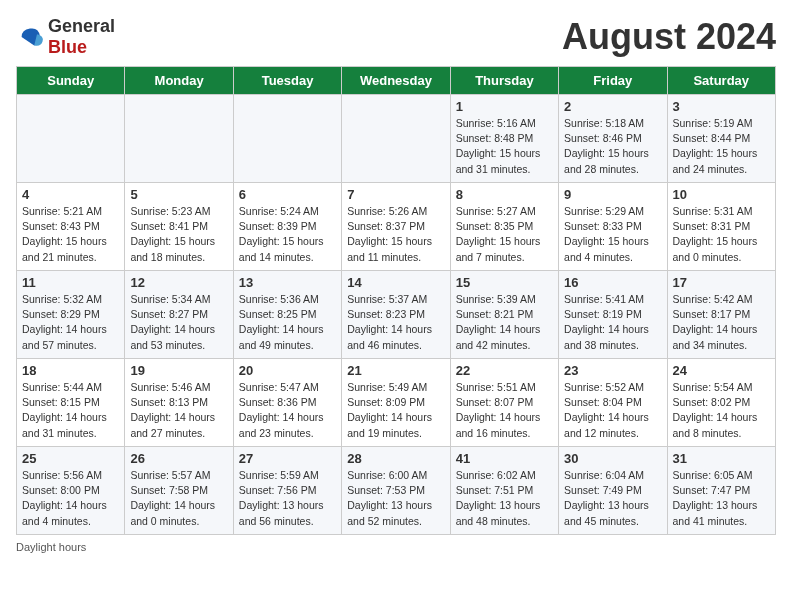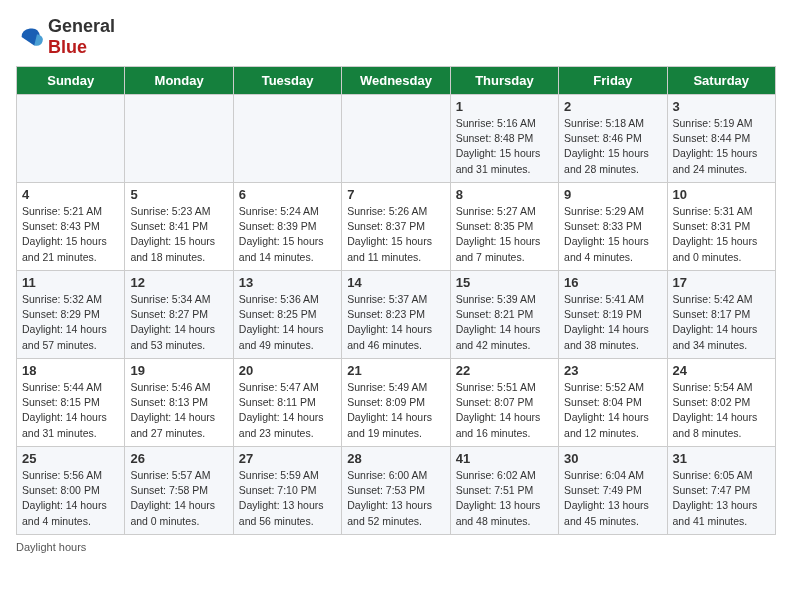--- a/index.html
+++ b/index.html
@@ -99,20 +99,21 @@
     <svg class="logo-icon" viewBox="0 0 40 40" xmlns="http://www.w3.org/2000/svg">
       <path d="M8 20 Q8 10 20 8 Q32 6 34 18 Q36 28 26 32 L8 20Z" fill="#1a5fb4"></path>
       <path d="M26 32 Q36 34 38 26 Q40 18 30 16 L26 32Z" fill="#4a9fd4"></path>
     </svg>
     <div>
       <span class="logo-text-general">General</span><br>
       <span class="logo-text-blue">Blue</span>
     </div>
   </div>
   <div class="title-area">
+    <div class="main-title">August 2024</div>
   </div>
 </div>
 
 <table>
   <thead>
     <tr>
     <th>Sunday</th>
         <th>Monday</th>
         <th>Tuesday</th>
         <th>Wednesday</th>
@@ -243,21 +244,21 @@
         </td>
         <td>
           <span class="day-number">19</span>
           <div class="day-info" style="white-space: pre-line;">Sunrise: 5:46 AM
 Sunset: 8:13 PM
 Daylight: 14 hours and 27 minutes.</div>
         </td>
         <td>
           <span class="day-number">20</span>
           <div class="day-info" style="white-space: pre-line;">Sunrise: 5:47 AM
-Sunset: 8:11 PM
+Sunset: 8:36 PM
 Daylight: 14 hours and 23 minutes.</div>
         </td>
         <td>
           <span class="day-number">21</span>
           <div class="day-info" style="white-space: pre-line;">Sunrise: 5:49 AM
 Sunset: 8:09 PM
 Daylight: 14 hours and 19 minutes.</div>
         </td>
         <td>
           <span class="day-number">22</span>
@@ -287,21 +288,21 @@
         </td>
         <td>
           <span class="day-number">26</span>
           <div class="day-info" style="white-space: pre-line;">Sunrise: 5:57 AM
 Sunset: 7:58 PM
 Daylight: 14 hours and 0 minutes.</div>
         </td>
         <td>
           <span class="day-number">27</span>
           <div class="day-info" style="white-space: pre-line;">Sunrise: 5:59 AM
-Sunset: 7:10 PM
+Sunset: 7:56 PM
 Daylight: 13 hours and 56 minutes.</div>
         </td>
         <td>
           <span class="day-number">28</span>
           <div class="day-info" style="white-space: pre-line;">Sunrise: 6:00 AM
 Sunset: 7:53 PM
 Daylight: 13 hours and 52 minutes.</div>
         </td>
         <td>
           <span class="day-number">41</span>

